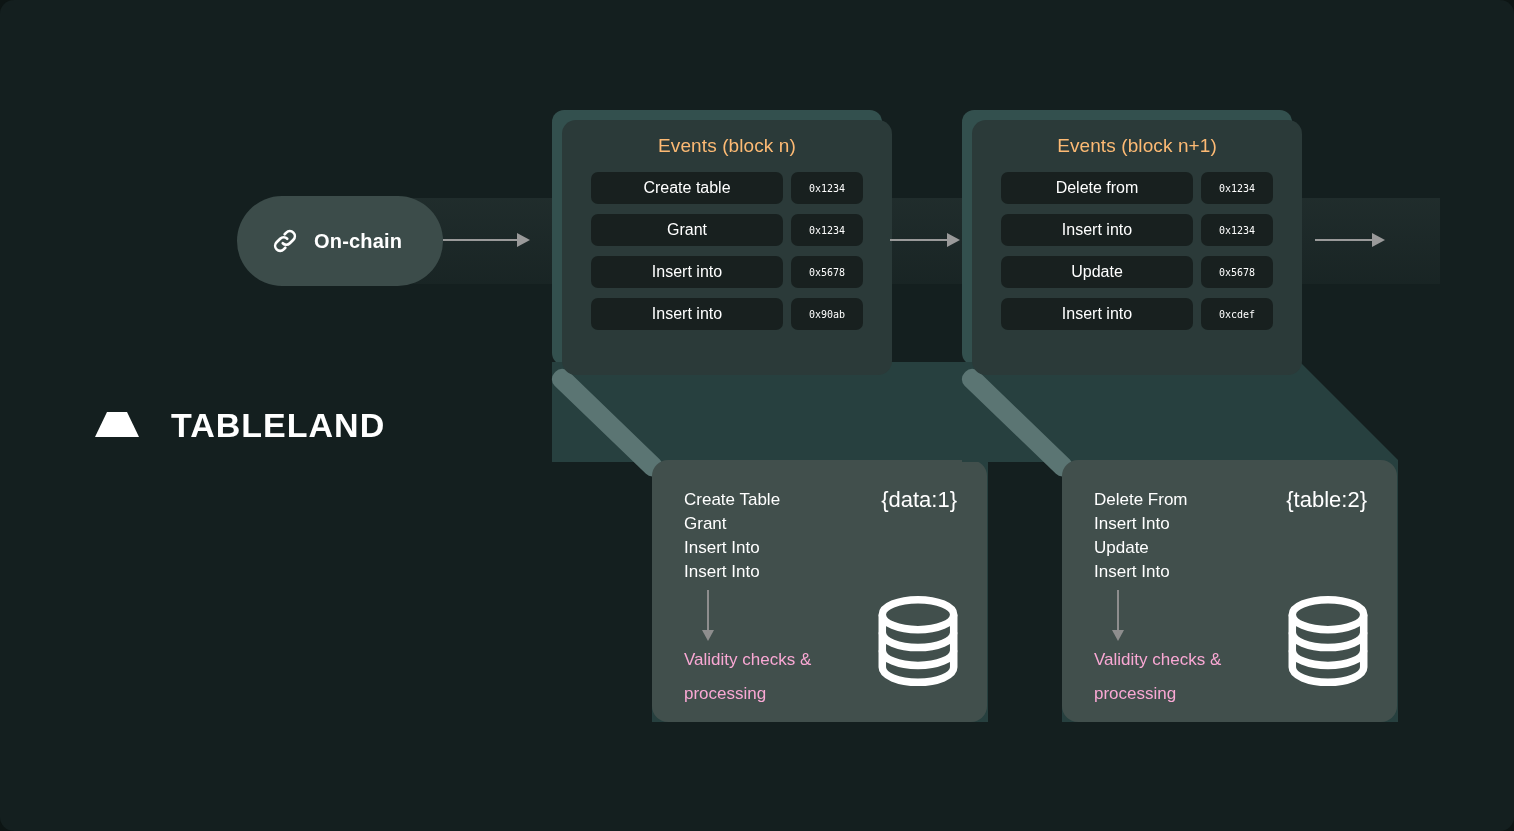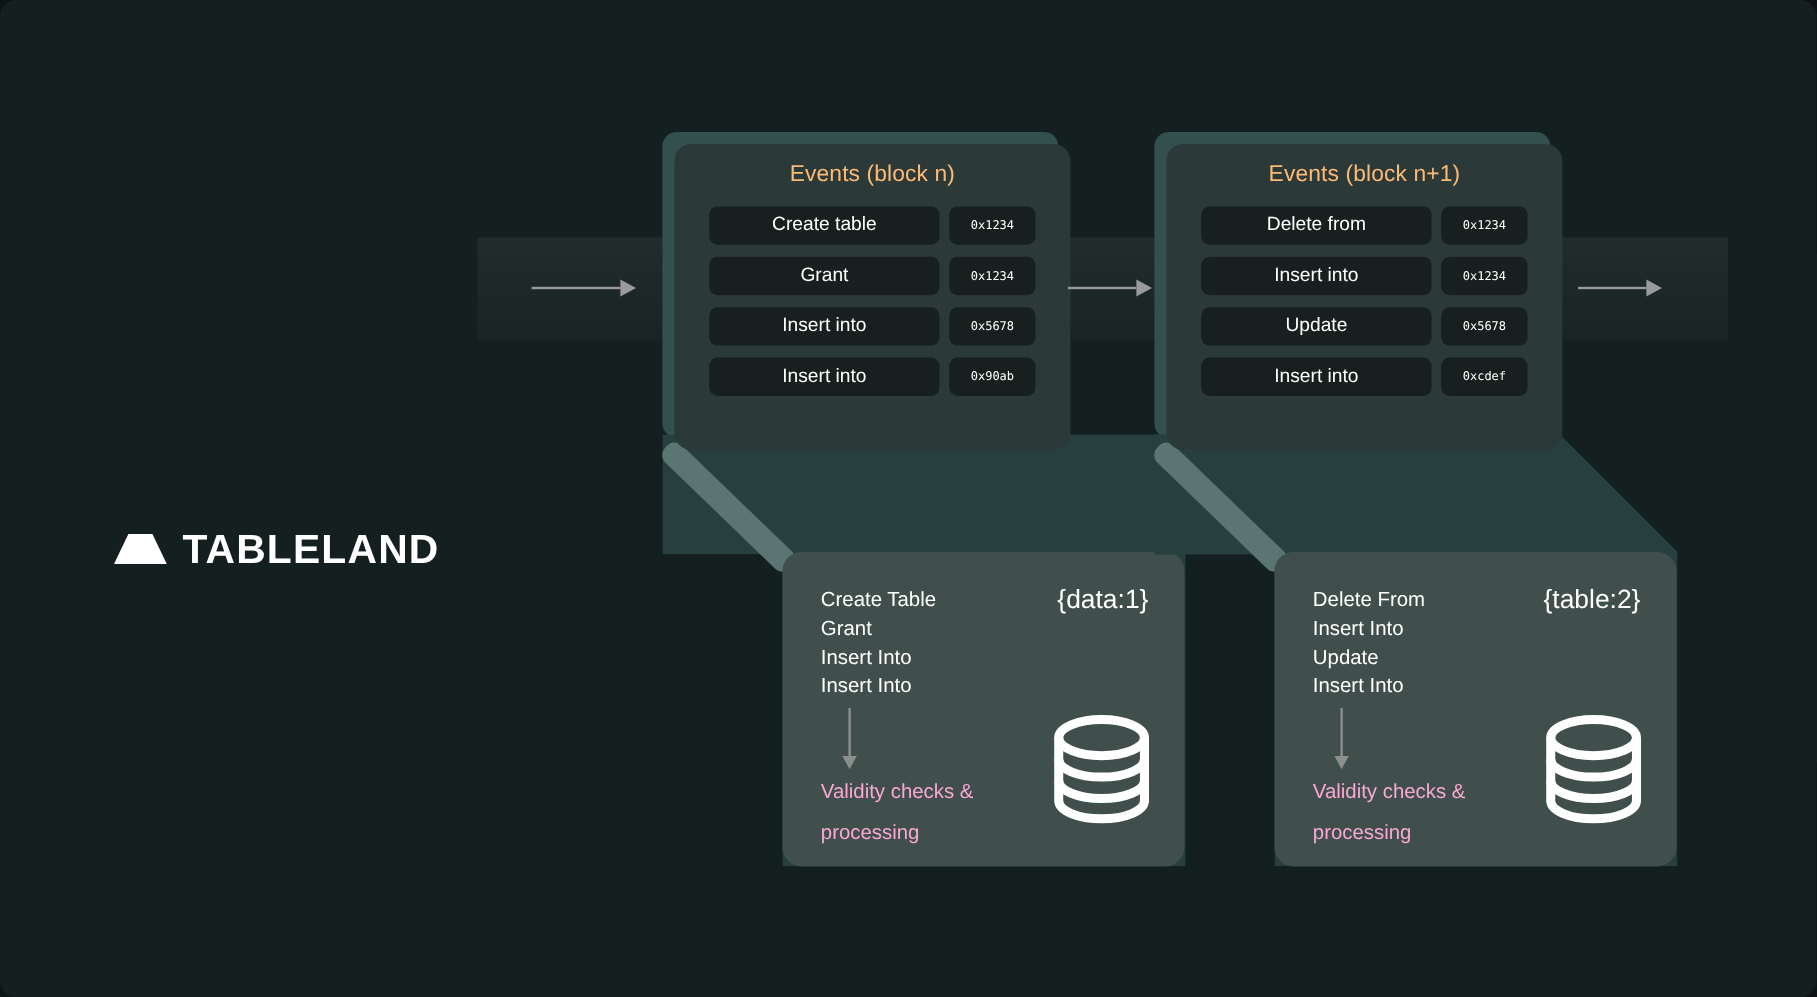--- a/index.html
+++ b/index.html
@@ -46,22 +46,21 @@
   }
   .link-icon { width: 30px; height: 30px; flex: 0 0 auto; display:block; }
 
   
   .logo {
     position: absolute;
     left: 93px;
     top: 408px;
     display: flex;
     align-items: center;
-    gap: 7px;
-    margin-top: 33px;
+    gap: 26px;
   }
   .logo-mark { width: 52px; height: 30px; display:block; }
   .logo-text {
     color: #ffffff;
     font-size: 34px;
     font-weight: bold;
     letter-spacing: 1.0px;
     line-height: 1;
   }
 
@@ -355,20 +354,29 @@
         <g fill="none" stroke="#ffffff" stroke-width="8">
           <ellipse cx="50" cy="22" rx="38" ry="16"></ellipse>
           <path d="M12 22 L12 78 A38 16 0 0 0 88 78 L88 22"></path>
           <path d="M12 41 A38 16 0 0 0 88 41"></path>
           <path d="M12 60 A38 16 0 0 0 88 60"></path>
         </g>
       </svg>
     </div>
   </div>
 
+  <div class="onchain-pill">
+    <svg class="link-icon" viewBox="0 0 24 24">
+      <g fill="none" stroke="#ffffff" stroke-width="2.1" stroke-linecap="round">
+        <path d="M10.2 13.8a4 4 0 0 0 5.66 0l2.83-2.83a4 4 0 0 0-5.66-5.66l-1.3 1.3"></path>
+        <path d="M13.8 10.2a4 4 0 0 0-5.66 0L5.3 13.03a4 4 0 0 0 5.66 5.66l1.3-1.3"></path>
+      </g>
+    </svg>
+    <span class="onchain-label">On-chain</span>
+  </div>
 
   <div class="arrow" id="arrow-1">
     <div class="arrow-line" style="width:74px;"></div>
     <div class="arrow-head"></div>
   </div>
   <div class="arrow" id="arrow-2">
     <div class="arrow-line" style="width:57px;"></div>
     <div class="arrow-head"></div>
   </div>
   <div class="arrow" id="arrow-3">

